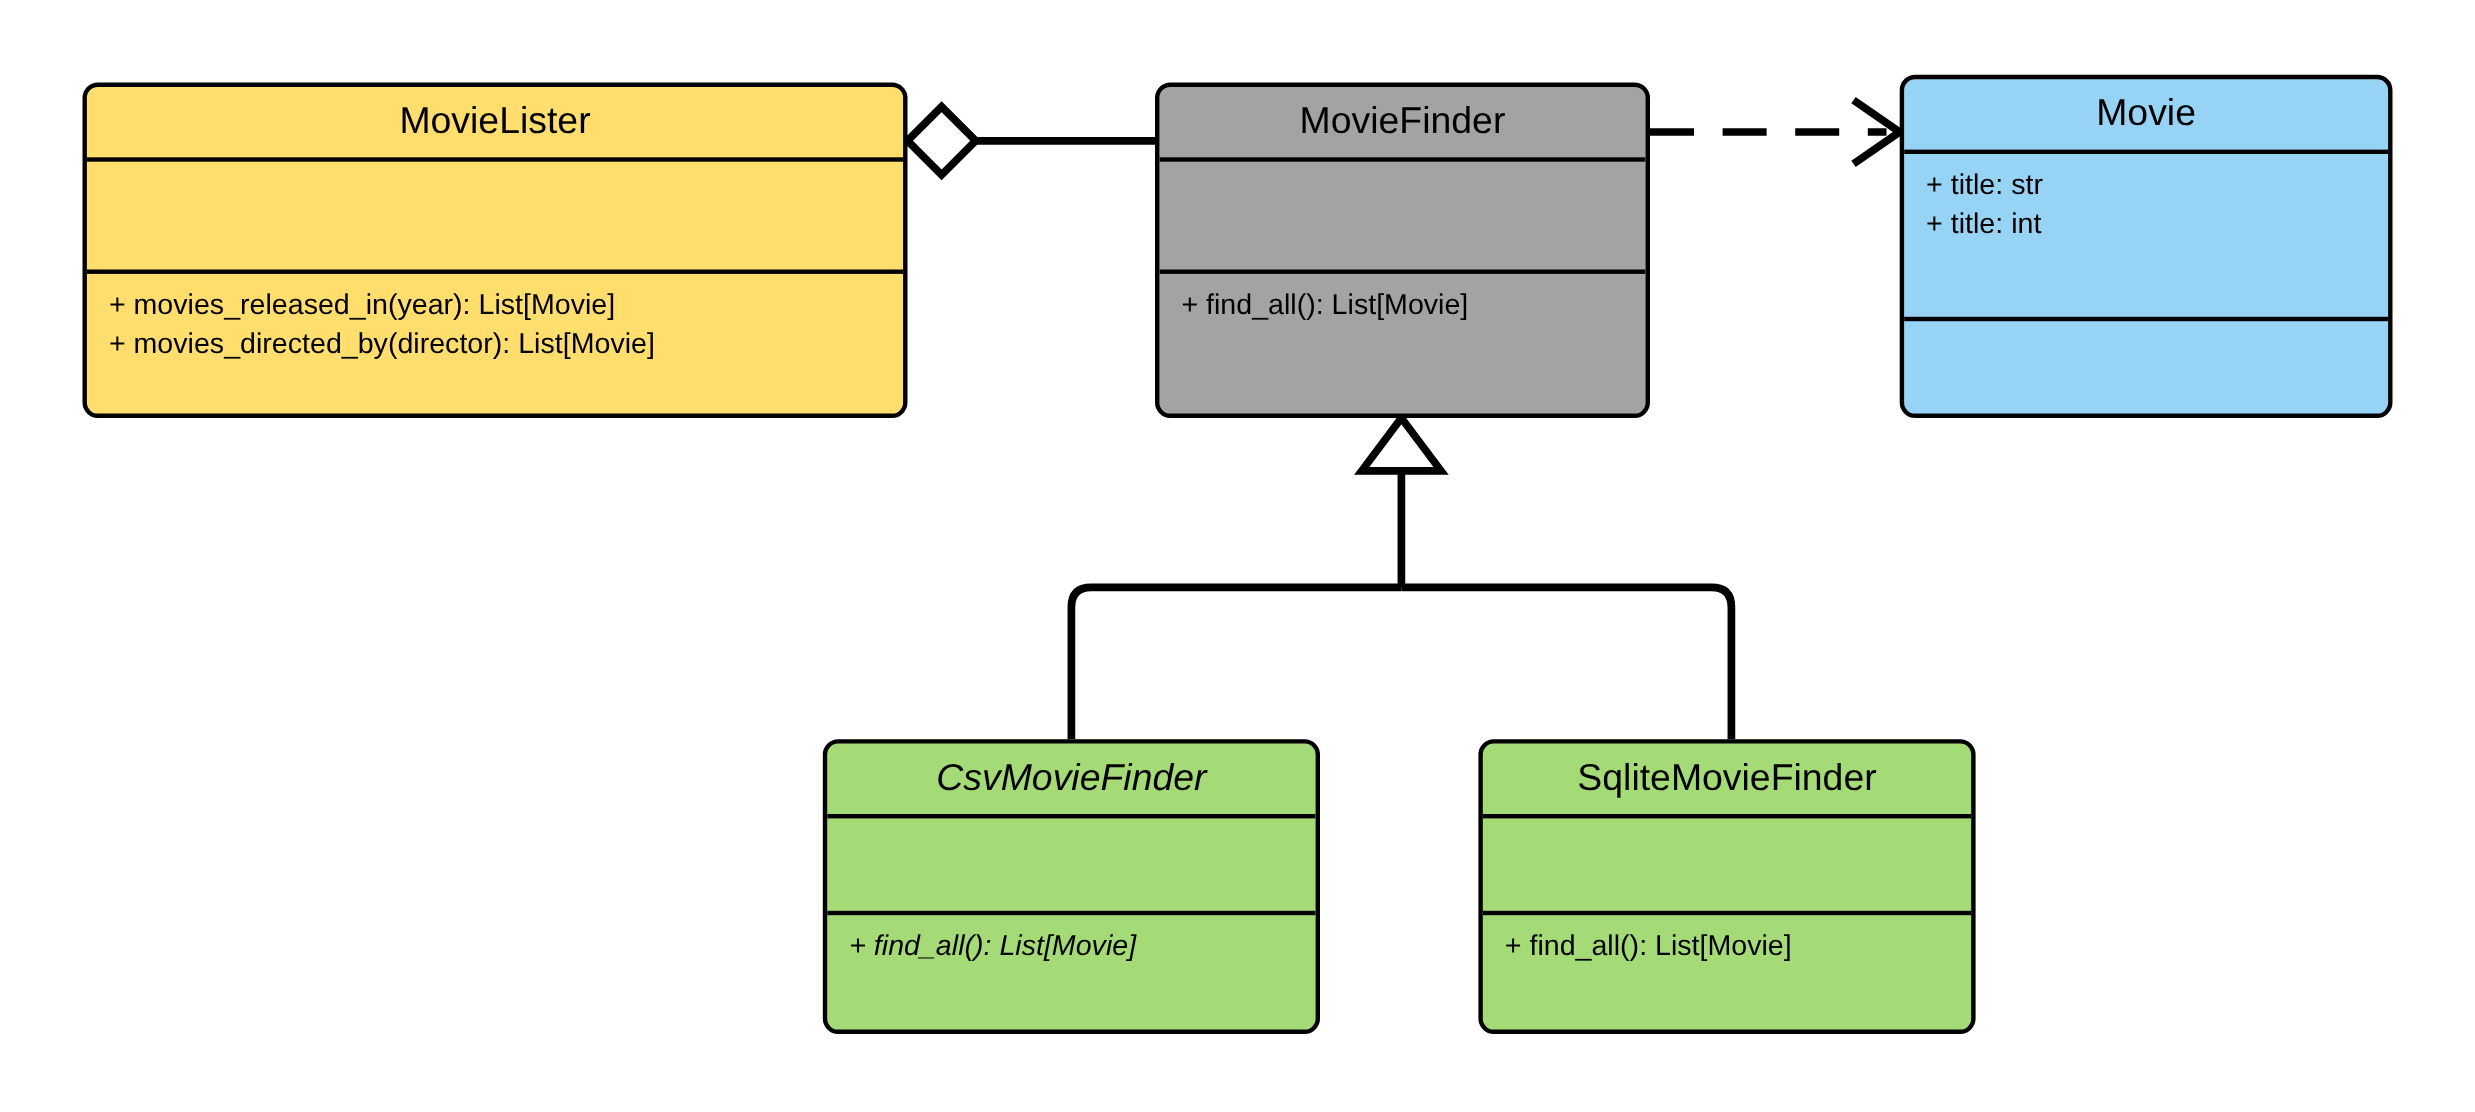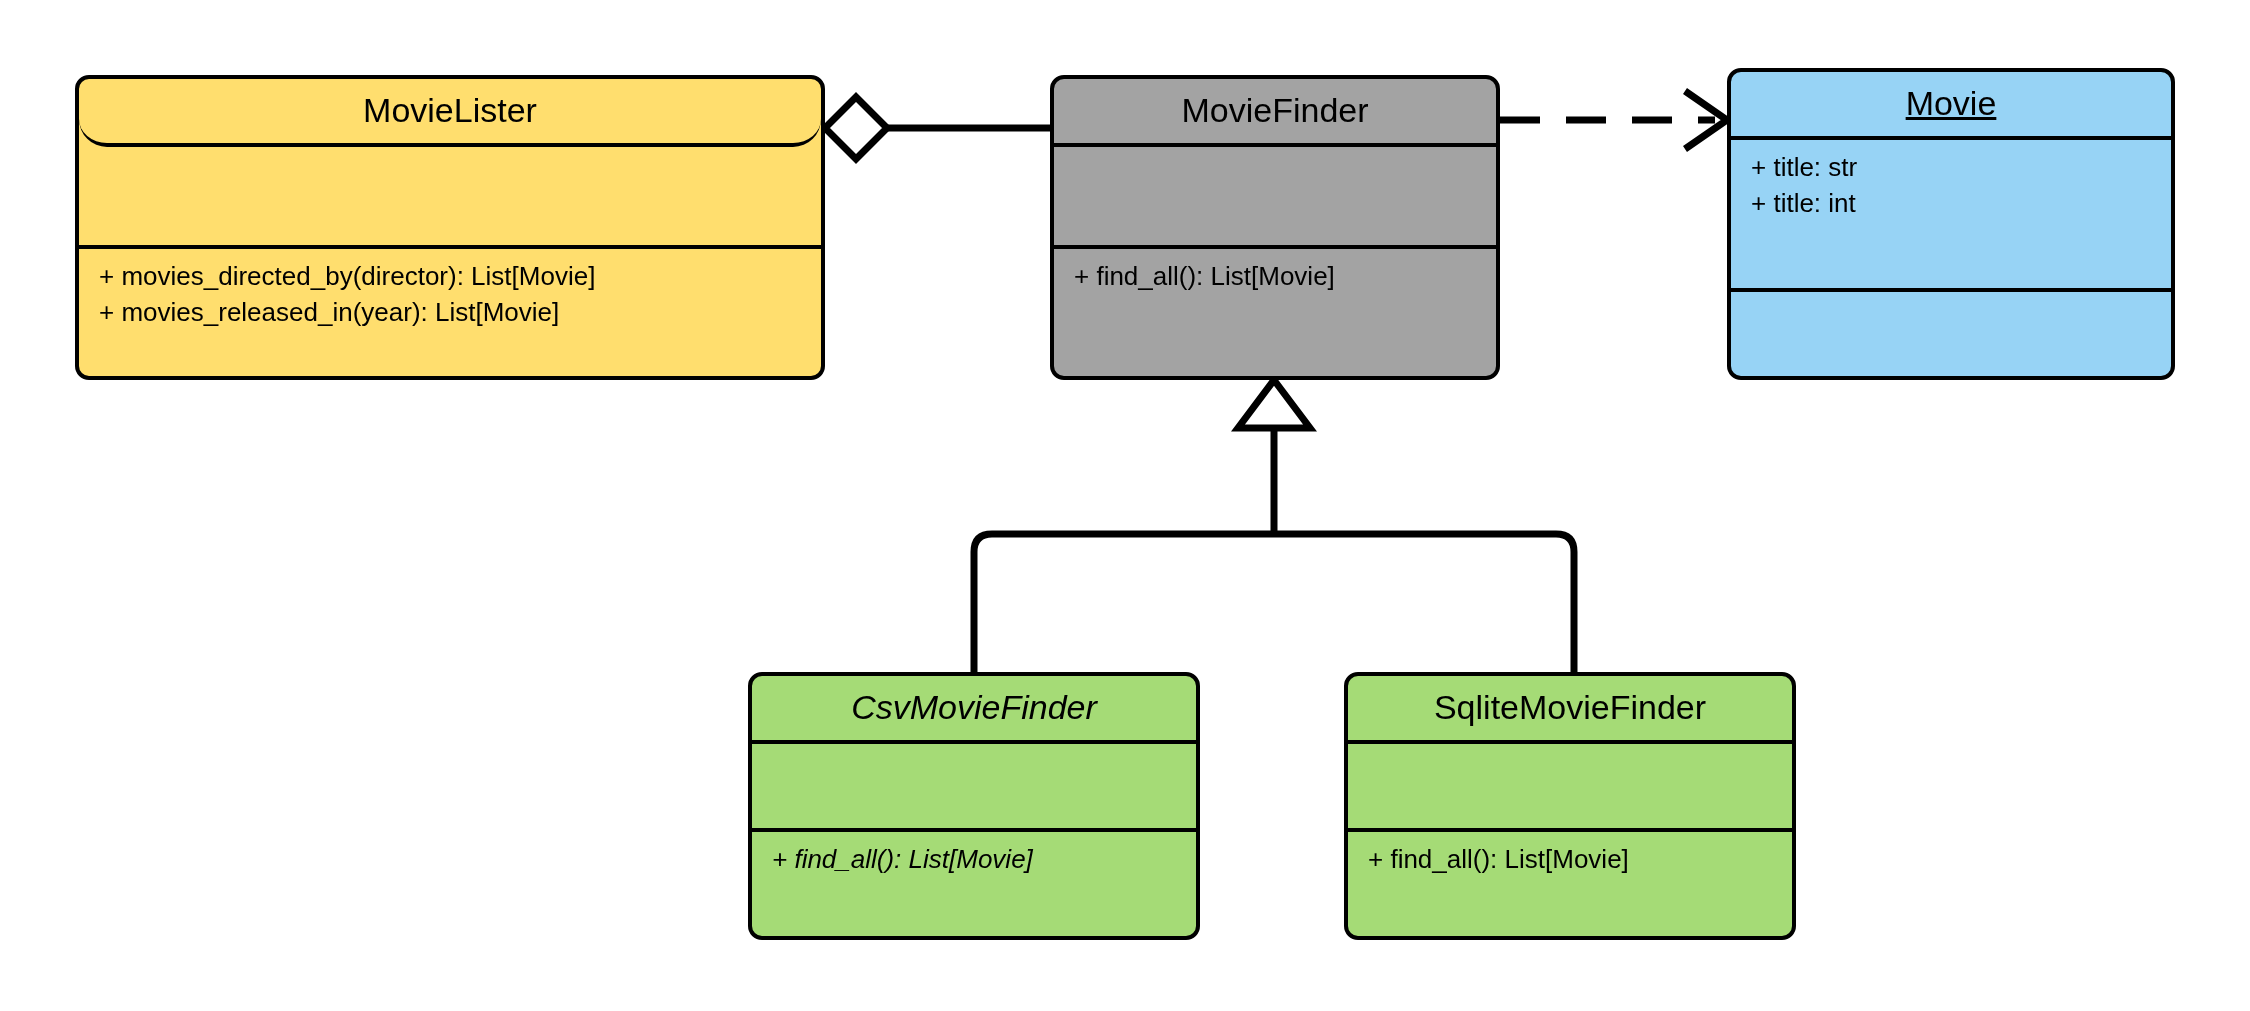--- a/index.html
+++ b/index.html
@@ -87,38 +87,38 @@
 
       <path d="M 1274 534 L 992 534 Q 974 534 974 552 L 974 672" fill="none" stroke="#000000" stroke-width="7" stroke-linecap="butt"></path>
 
       <path d="M 1274 534 L 1556 534 Q 1574 534 1574 552 L 1574 672" fill="none" stroke="#000000" stroke-width="7" stroke-linecap="butt"></path>
 
       <polygon points="1274,380 1310,428 1238,428" fill="#ffffff" stroke="#000000" stroke-width="7" stroke-linejoin="miter"></polygon>
     </g>
   </svg>
 
   <div class="uml-class" style="left:75px; top:75px; width:750px; height:305px; background:#ffde6e;">
-    <div class="cls-name" style="height:68px;border-radius:28px;">MovieLister</div>
+    <div class="cls-name" style="height:68px;">MovieLister</div>
     <div class="cls-attrs empty" style="height:102px;"></div>
     <div class="cls-methods">
+      <div class="member">+ movies_released_in(year): List[Movie]</div>
       <div class="member">+ movies_directed_by(director): List[Movie]</div>
-      <div class="member">+ movies_released_in(year): List[Movie]</div>
     </div>
   </div>
 
   <div class="uml-class" style="left:1050px; top:75px; width:450px; height:305px; background:#a3a3a3;">
     <div class="cls-name" style="height:68px;">MovieFinder</div>
     <div class="cls-attrs empty" style="height:102px;"></div>
     <div class="cls-methods">
       <div class="member">+ find_all(): List[Movie]</div>
     </div>
   </div>
 
   <div class="uml-class" style="left:1727px; top:68px; width:448px; height:312px; background:#97d3f5;">
-    <div class="cls-name" style="height:68px;text-decoration:underline;">Movie</div>
+    <div class="cls-name" style="height:68px;">Movie</div>
     <div class="cls-attrs" style="height:152px;">
       <div class="member">+ title: str</div>
       <div class="member">+ title: int</div>
     </div>
     <div class="cls-methods empty"></div>
   </div>
 
   <div class="uml-class" style="left:748px; top:672px; width:452px; height:268px; background:#a5db76;font-style:italic;">
     <div class="cls-name" style="height:68px;">CsvMovieFinder</div>
     <div class="cls-attrs empty" style="height:88px;"></div>

